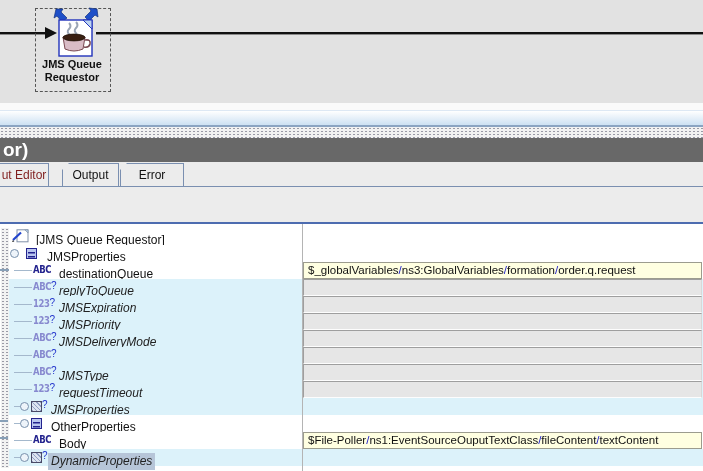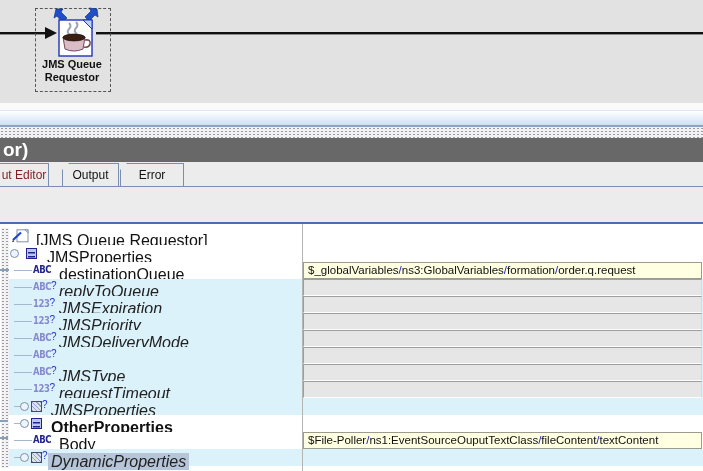--- a/index.html
+++ b/index.html
@@ -49,21 +49,21 @@
           box-shadow:inset 1px 1px 0 #ffffff, inset -1px -1px 0 #c2c6d8;
           display:flex;align-items:center;justify-content:center;}
   .blue-rule{left:0;top:222px;width:703px;height:2px;background:#4d6cb0;}
 
   
   .table{left:0;top:224px;width:703px;height:247px;background:#ffffff;}
   .table-handle{left:1px;top:228px;width:8px;height:240px;}
   .col-divider{left:302px;top:224px;width:1px;height:247px;background:#b4b4b4;}
   .mini-divider{left:279px;top:228px;width:1px;height:34px;background:#cccccc;}
   .row{position:absolute;left:9px;width:694px;height:17px;}
-  .row .lbl{position:absolute;top:4px;height:17px;line-height:17px;font-size:16px;color:#111;white-space:nowrap;}
+  .row .lbl{position:absolute;top:4px;height:17px;line-height:17px;font-size:12px;color:#111;white-space:nowrap;}
   .row .lbl.it{font-style:italic;color:#222;}
   .row .lbl.sel{background:#b6c5d8;padding:0 3px;margin-left:-3px;}
   .vline{left:22px;top:258px;width:1px;height:199px;background:#a4b8cc;}
   .stub{position:absolute;height:1px;background:#a4b8cc;}
   .knob{position:absolute;width:7px;height:7px;border:1px solid #7890ac;border-radius:50%;
         background:#eef4fa;box-sizing:content-box;}
   .cell{position:absolute;left:294px;width:399px;height:17px;box-sizing:border-box;}
   .cell.filled{background:#ffffe1;border:1px solid #9c9c8e;font-size:11.5px;line-height:15px;
                padding-left:4px;white-space:nowrap;overflow:hidden;color:#111;}
   .cell.empty{background:#e6e6e6;border-top:1px solid #9e9e9e;border-left:1px solid #9e9e9e;
@@ -315,21 +315,21 @@
         </div>
         <div class="row" style="top:174px;background:#dcf2fa;">
           <span class="stub" style="left:5px;top:8px;width:7px;"></span>
           <span class="knob" style="left:11px;top:4px;"></span>
           <span class="ticon" style="left:22px;">
             <span class="sq hatch"></span>
             <span class="qmark">?</span>
           </span>
           <span class="lbl it" style="left:42px;">JMSProperties</span>
         </div>
-        <div class="row" style="top:191px;background:#ffffff;font-weight:bold;">
+        <div class="row" style="top:191px;background:#ffffff;">
           <span class="stub" style="left:5px;top:8px;width:7px;"></span>
           <span class="knob" style="left:11px;top:4px;"></span>
           <span class="ticon" style="left:22px;">
             <span class="sq"></span>
           </span>
           <span class="lbl" style="left:42px;">OtherProperties</span>
         </div>
         <div class="row" style="top:208px;background:#ffffff;">
           <span class="stub" style="left:5px;top:8px;width:18px;"></span>
           <span class="ticon" style="left:24px;">

